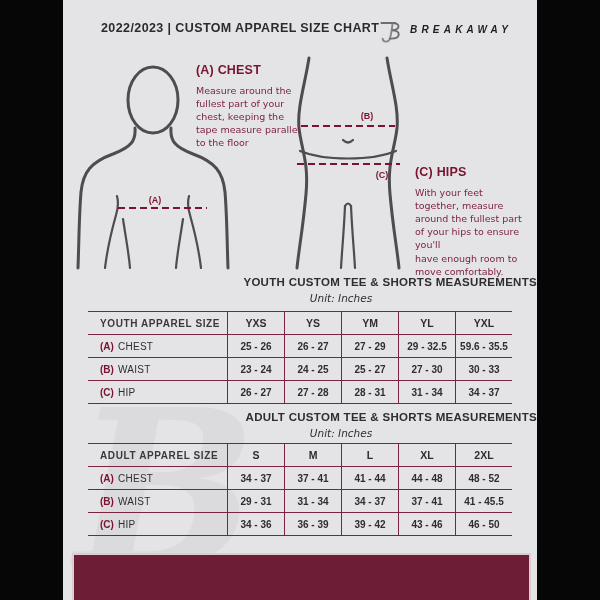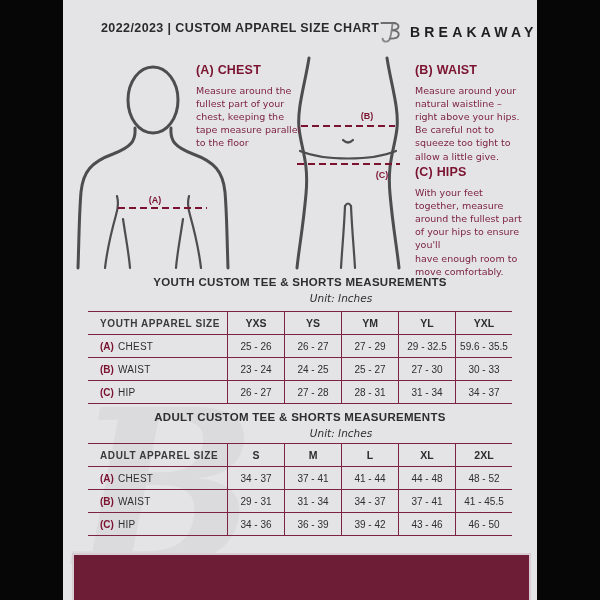--- a/index.html
+++ b/index.html
@@ -4,53 +4,53 @@
 <style>
   html,body{margin:0;padding:0;}
   .stage{position:relative;width:600px;height:600px;background:#060606;overflow:hidden;
          font-family:"Liberation Sans", sans-serif;}
   .page{position:absolute;left:63px;top:0;width:474px;height:600px;background:#e4e4e6;}
 
   
   .hdr-title{position:absolute;left:38px;top:21px;font-size:12.5px;font-weight:700;
              color:#2b2b2d;letter-spacing:.4px;white-space:nowrap;}
   .logo{position:absolute;left:316px;top:17px;width:24px;height:28px;}
-  .brand{position:absolute;left:347px;top:24px;font-size:14px;font-weight:700;
-         letter-spacing:4.2px;color:#1e1e20;white-space:nowrap;}
+  .brand{position:absolute;left:347px;top:24px;font-size:10px;font-weight:700;
+         letter-spacing:4.2px;color:#1e1e20;white-space:nowrap;font-style:italic;}
 
   
   .fig{position:absolute;}
   svg .outline{fill:none;stroke:#4d4d4f;stroke-width:3;stroke-linecap:round;}
   svg .thin{fill:none;stroke:#4d4d4f;stroke-width:2.2;stroke-linecap:round;}
   svg .dash{fill:none;stroke:#7a1230;stroke-width:2.2;stroke-dasharray:7 4;}
   svg text{font-family:"Liberation Sans",sans-serif;font-weight:700;font-size:9px;fill:#7a1230;}
 
   .guide{position:absolute;width:118px;}
   .guide h3{margin:1px 0 7px 0;font-size:12.5px;font-weight:700;color:#7a1230;letter-spacing:.2px;}
   .guide p{margin:0;font-size:9.5px;color:#7d2342;line-height:1.38;
            white-space:pre-line;font-family:"DejaVu Sans",sans-serif;}
 
   
-  .sec-title{position:absolute;left:0;width:474px;text-align:center;font-size:11.5px;
+  .sec-title{position:absolute;left:0;width:474px;text-align:right;font-size:11.5px;
              font-weight:700;color:#2e2e30;letter-spacing:.3px;}
   .sec-unit{position:absolute;left:0;width:556px;text-align:center;font-size:10.5px;
             font-style:italic;color:#2e2e30;font-family:"DejaVu Sans",sans-serif;}
 
   
   .table{position:absolute;left:25px;width:424px;border-top:1.5px solid #7d2342;z-index:1;}
   .trow{display:grid;grid-template-columns:139px repeat(5,57px);height:22px;
         border-bottom:1.5px solid #7d2342;}
   .c{display:flex;align-items:center;justify-content:center;font-size:10px;color:#2e2e30;}
   .trow .c + .c{border-left:1.5px solid #7d2342;text-align:right;}
   .c.lbl{justify-content:flex-start;padding-left:12px;}
   .head .c.lbl{font-weight:700;font-size:10px;letter-spacing:.6px;color:#3a3a3c;}
   .head .c{font-weight:700;font-size:10.5px;}
   .pfx{color:#7a1230;font-weight:700;margin-right:4px;}
   .lblname{font-weight:500;letter-spacing:.3px;}
-  .val{font-weight:400;}
+  .val{font-weight:700;}
 
   .watermark{position:absolute;left:12px;top:398px;z-index:0;
              font-family:"DejaVu Serif",serif;font-style:italic;font-weight:700;
              font-size:215px;line-height:.85;color:#dbdbdd;pointer-events:none;}
 
   .footer-bar{position:absolute;left:9px;top:553px;width:455px;height:47px;
               background:#6e1d37;border:2px solid #d9cdd3;border-bottom:none;z-index:2;}
 </style>
 </head>
 <body>
@@ -95,29 +95,20 @@
     </svg>
 
     <div class="guide" style="left:133px;top:62px">
       <h3>(A) CHEST</h3>
       <p>Measure around the
 fullest part of your
 chest, keeping the
 tape measure parallel
 to the floor</p>
     </div>
-    <div class="guide" style="left:352px;top:62px">
-      <h3>(B) WAIST</h3>
-      <p>Measure around your
-natural waistline –
-right above your hips.
-Be careful not to
-squeeze too tight to
-allow a little give.</p>
-    </div>
     <div class="guide" style="left:352px;top:164px">
       <h3>(C) HIPS</h3>
       <p>With your feet
 together, measure
 around the fullest part
 of your hips to ensure
 you'll
 have enough room to
 move comfortably.</p>
     </div>

